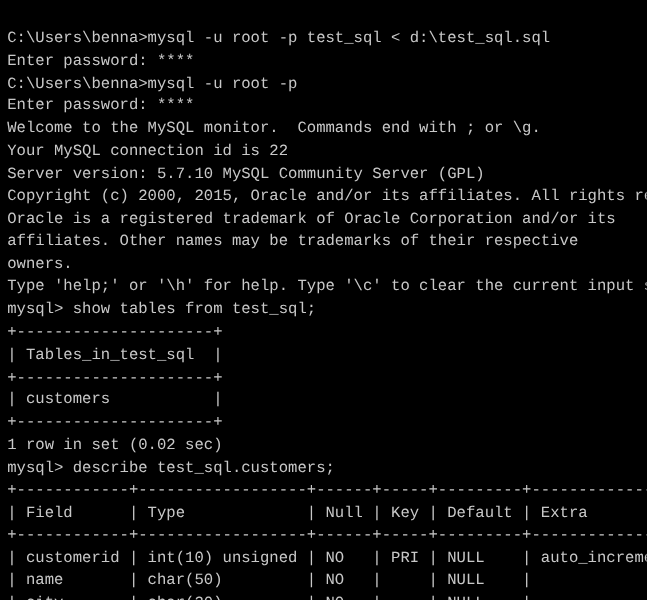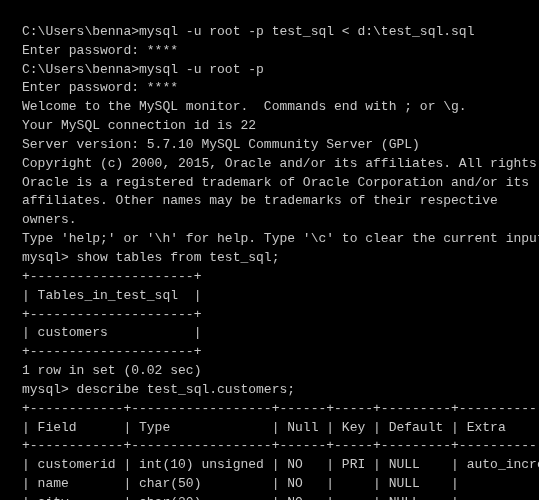--- a/index.html
+++ b/index.html
@@ -15,21 +15,21 @@
       font-family: 'Courier New', Courier, monospace;
       font-size: 13px;
       color: #c8c8c8;
       overflow: hidden;
     }
 
     .terminal {
       width: 539px;
       height: 500px;
       background-color: #000000;
-      padding: 4px 22px;
+      padding: 4px 6px;
       overflow: hidden;
       white-space: pre;
       line-height: 1.45;
     }
 
     .line {
       display: block;
       white-space: pre;
     }
   </style>

